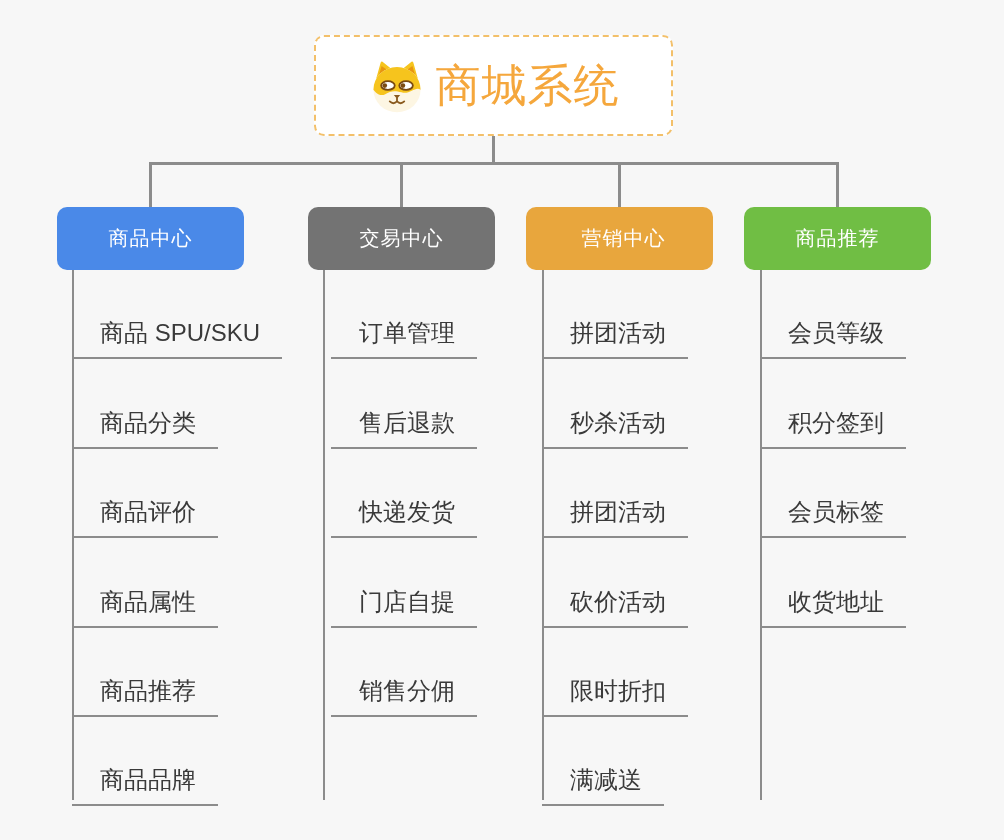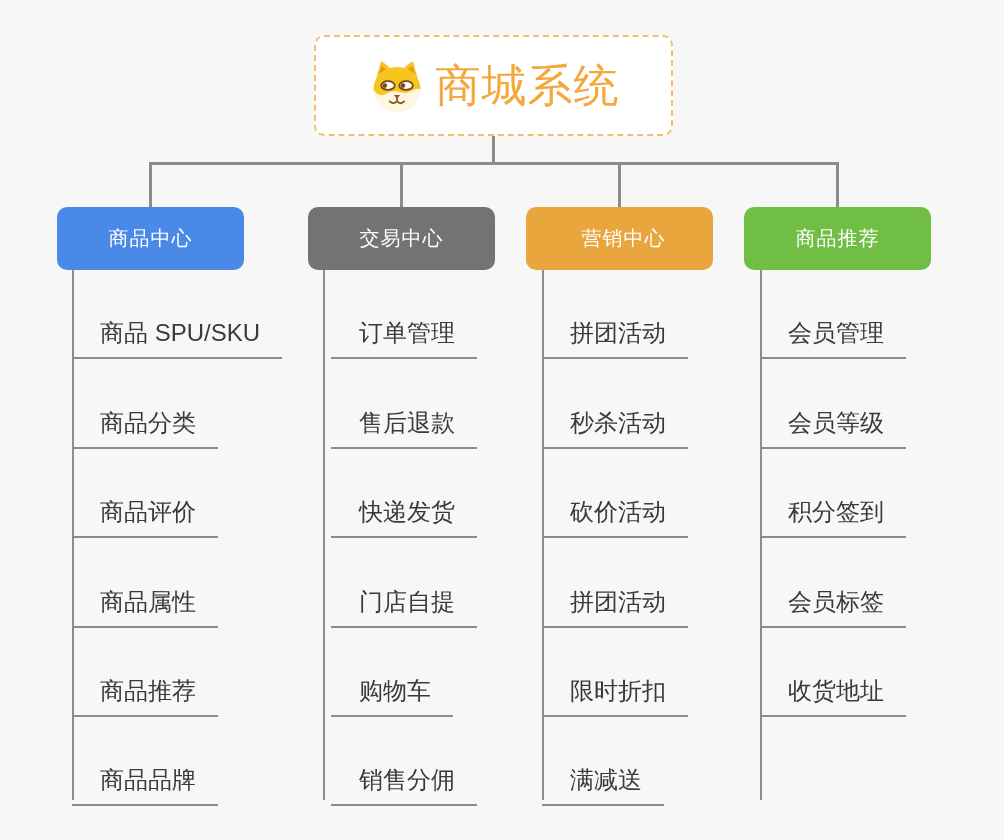--- a/index.html
+++ b/index.html
@@ -102,36 +102,34 @@
     <div class="leaf">商品推荐</div>
     <div class="leaf">商品品牌</div>
   </div>
 
   <div class="col col-2">
     <div class="spine"></div>
     <div class="leaf">订单管理</div>
     <div class="leaf">售后退款</div>
     <div class="leaf">快递发货</div>
     <div class="leaf">门店自提</div>
-    <div class="leaf">购物车</div>
     <div class="leaf">销售分佣</div>
   </div>
 
   <div class="col col-3">
     <div class="spine"></div>
     <div class="leaf">拼团活动</div>
     <div class="leaf">秒杀活动</div>
+    <div class="leaf">拼团活动</div>
     <div class="leaf">砍价活动</div>
-    <div class="leaf">拼团活动</div>
     <div class="leaf">限时折扣</div>
     <div class="leaf">满减送</div>
   </div>
 
   <div class="col col-4">
     <div class="spine"></div>
-    <div class="leaf">会员管理</div>
     <div class="leaf">会员等级</div>
     <div class="leaf">积分签到</div>
     <div class="leaf">会员标签</div>
     <div class="leaf">收货地址</div>
   </div>
 
 </div>
 
 </body></html>

